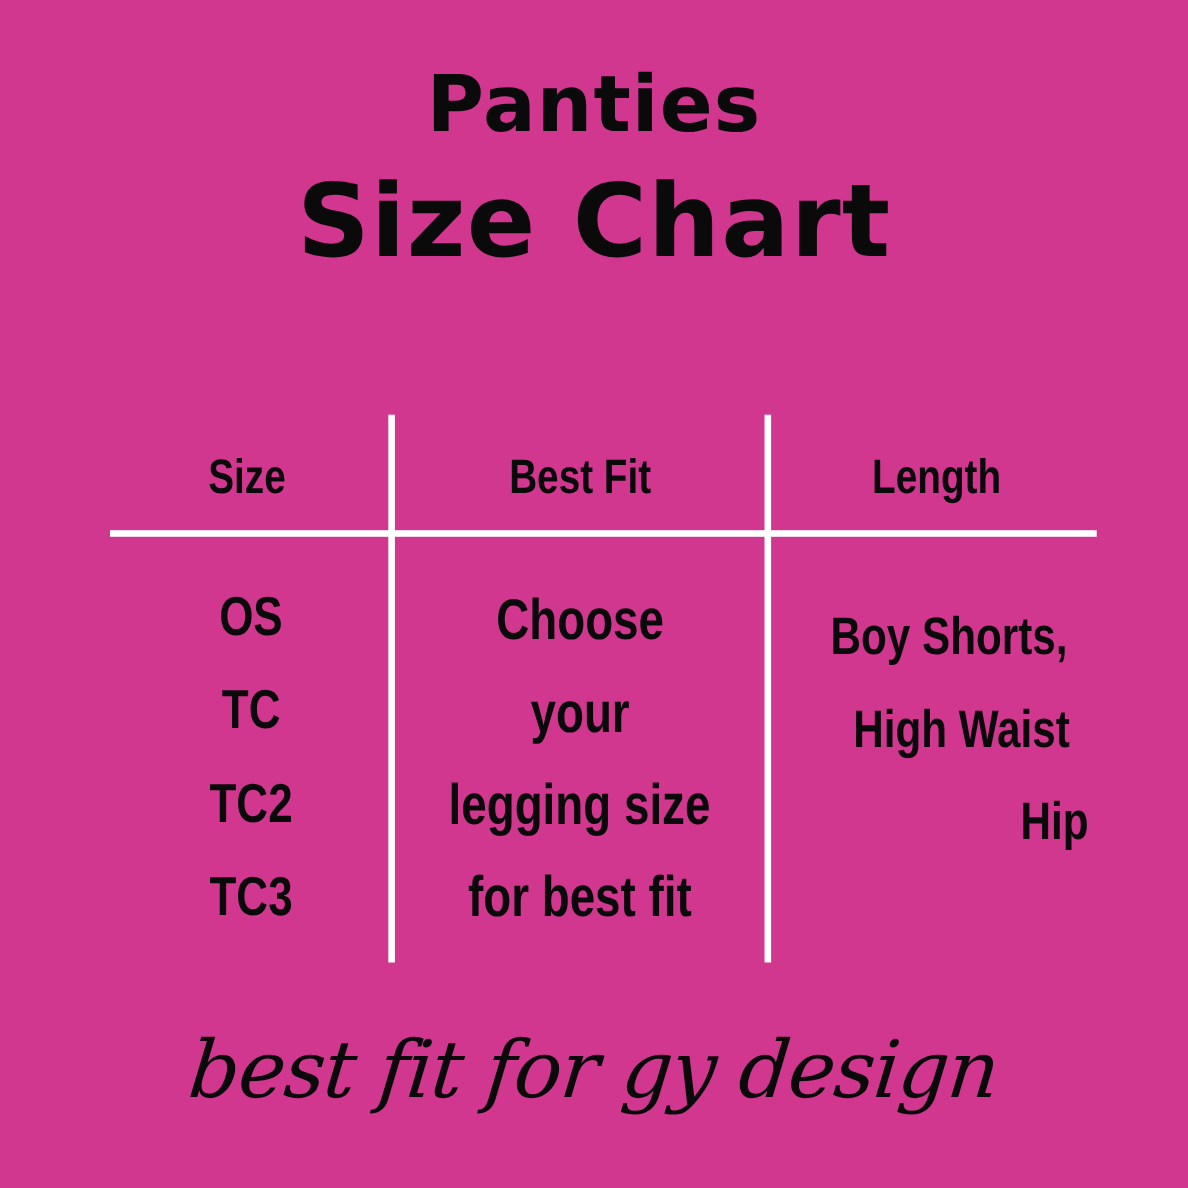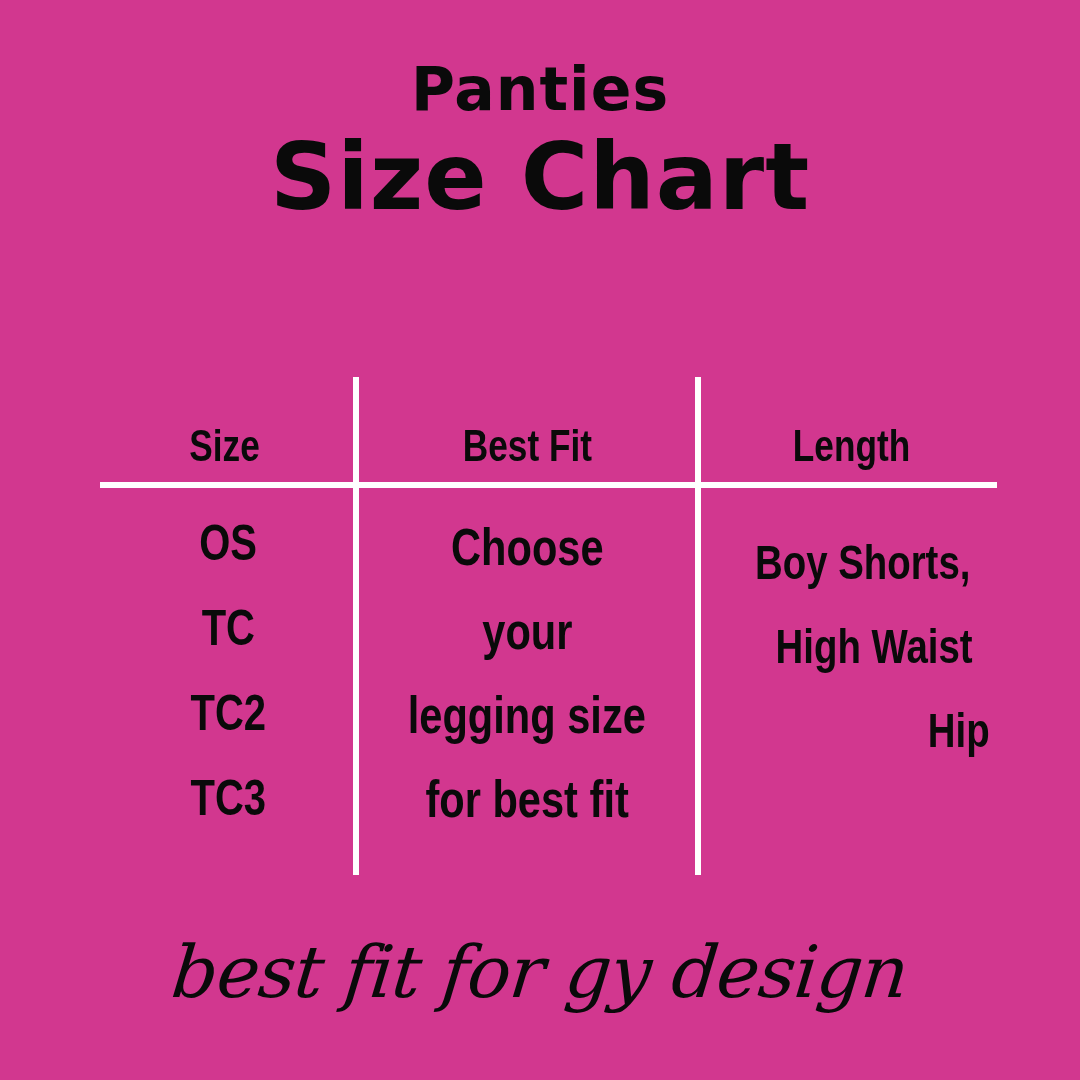--- a/index.html
+++ b/index.html
@@ -21,22 +21,22 @@
     text-align:center;
   }
   .title-line{
     display:block;
     color:#0a0a0a;
     font-family:"DejaVu Sans", sans-serif;
     font-weight:700;
     letter-spacing:1px;
     line-height:1.04;
   }
-  #title-line-1{ font-size:60px; }
-  #title-line-2{ font-size:92px; margin-top:10px; }
+  #title-line-1{ font-size:71px; }
+  #title-line-2{ font-size:92px; margin-top:22px; }
 
   
   #size-table{
     position:absolute;
     left:100px; top:377px;
     width:897px; height:500px;
   }
 
   
   .rule{ position:absolute; background:#ffffff; }
@@ -49,21 +49,21 @@
     width:6px; height:498px;
   }
   #rule-vertical-2{
     left:595px; top:0;
     width:6px; height:498px;
   }
 
   
   #header-row{
     position:absolute;
-    left:0; top:16px;
+    left:0; top:4px;
     width:897px; height:105px;
     display:flex;
     gap:12px;
   }
   .col-head{
     display:flex;
     align-items:center;
     justify-content:center;
     color:#0a0a0a;
     font-family:"Liberation Sans Narrow","Liberation Sans", sans-serif;
@@ -72,21 +72,21 @@
     letter-spacing:0px;
     transform:scaleX(0.80);
   }
   #col-head-size{ width:256px; }
   #col-head-bestfit{ width:342px; }
   #col-head-length{ width:299px; }
 
   
   #body-row{
     position:absolute;
-    left:0; top:108px;
+    left:0; top:125px;
     width:897px; height:387px;
     display:flex;
   }
   .col-body{
     display:flex;
     flex-direction:column;
     align-items:center;
     color:#0a0a0a;
     font-family:"Liberation Sans Narrow","Liberation Sans", sans-serif;
     font-weight:700;

